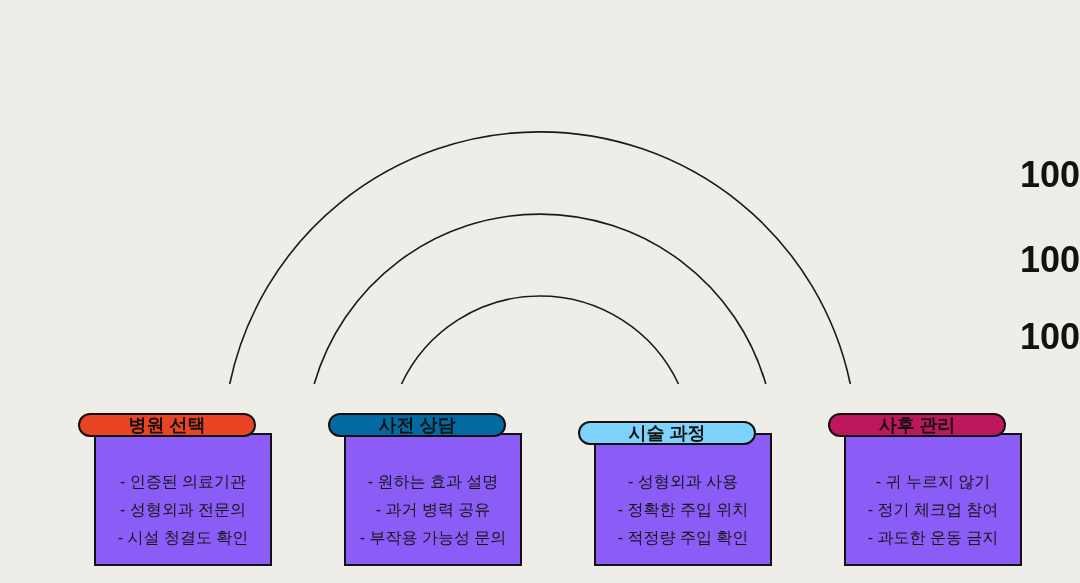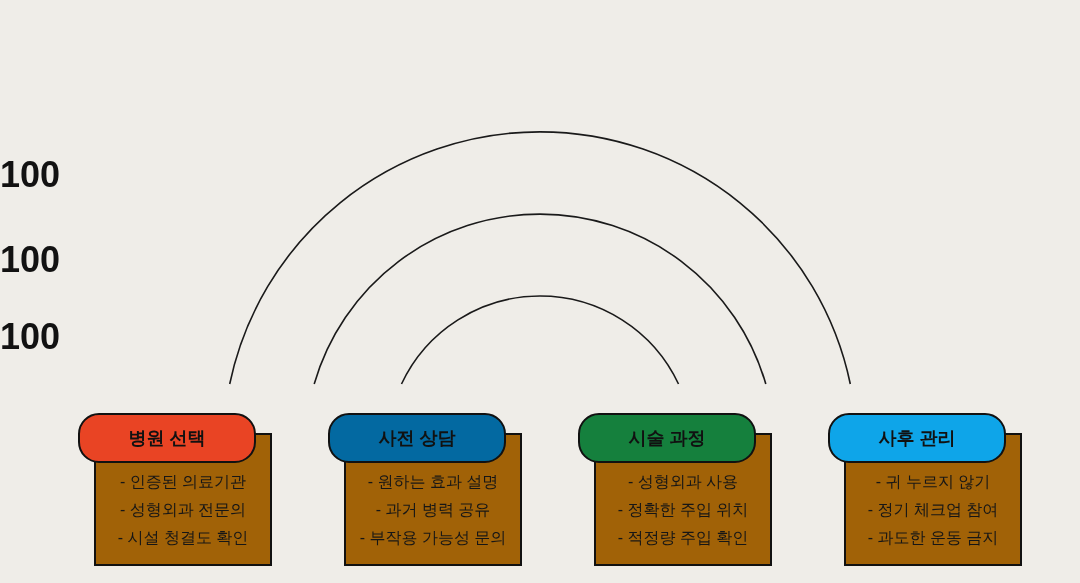--- a/index.html
+++ b/index.html
@@ -32,21 +32,21 @@
     position: absolute;
     inset: 0;
     width: 1080px;
     height: 583px;
   }
 
   .arc-label {
     position: absolute;
     left: 0;
     right: 0;
-    text-align: left;
+    text-align: right;
     font-size: 36px;
     line-height: 38px;
     font-weight: 700;
     color: #121212;
   }
   .arc-label.l1 { top: 156px; }
   .arc-label.l2 { top: 241px; }
   .arc-label.l3 { top: 318px; }
 
   .card {
@@ -59,33 +59,33 @@
   .card.c2 { left: 312px; }
   .card.c3 { left: 562px; }
   .card.c4 { left: 812px; }
 
   .card-box {
     position: absolute;
     top: 20px;
     left: 0;
     right: 0;
     bottom: 0;
-    background: #a16207;
+    background: #8b5cf6;
     border: 2px solid #111;
     padding-top: 33px;
     margin-left: 32px;
   }
 
   .card-pill {
     position: absolute;
     top: 0;
     left: 50%;
     transform: translateX(-50%);
     width: 178px;
-    height: 50px;
+    height: 24px;
     border: 2px solid #111;
     border-radius: 21px;
     display: flex;
     align-items: center;
     justify-content: center;
     font-size: 18px;
     font-weight: 700;
     color: #111;
     z-index: 2;
     background: #2FAC8F;
@@ -127,30 +127,30 @@
   <section class="card c2">
     <div class="card-pill" style="background-color: #0369a1;">사전 상담</div>
     <div class="card-box">
       <div class="card-item">- 원하는 효과 설명</div>
       <div class="card-item">- 과거 병력 공유</div>
       <div class="card-item">- 부작용 가능성 문의</div>
     </div>
   </section>
 
   <section class="card c3">
-    <div class="card-pill" style="background-color: #15803d;">시술 과정</div>
+    <div class="card-pill" style="background-color: #7dd3fc; margin-top: 8px;">시술 과정</div>
     <div class="card-box">
       <div class="card-item">- 성형외과 사용</div>
       <div class="card-item">- 정확한 주입 위치</div>
       <div class="card-item">- 적정량 주입 확인</div>
     </div>
   </section>
 
   <section class="card c4">
-    <div class="card-pill" style="background-color: #0ea5e9;">사후 관리</div>
+    <div class="card-pill" style="background-color: #be185d; font-family: Liberation Serif, serif;">사후 관리</div>
     <div class="card-box">
       <div class="card-item">- 귀 누르지 않기</div>
       <div class="card-item">- 정기 체크업 참여</div>
       <div class="card-item">- 과도한 운동 금지</div>
     </div>
   </section>
 
 </div>
 
 </body></html>

